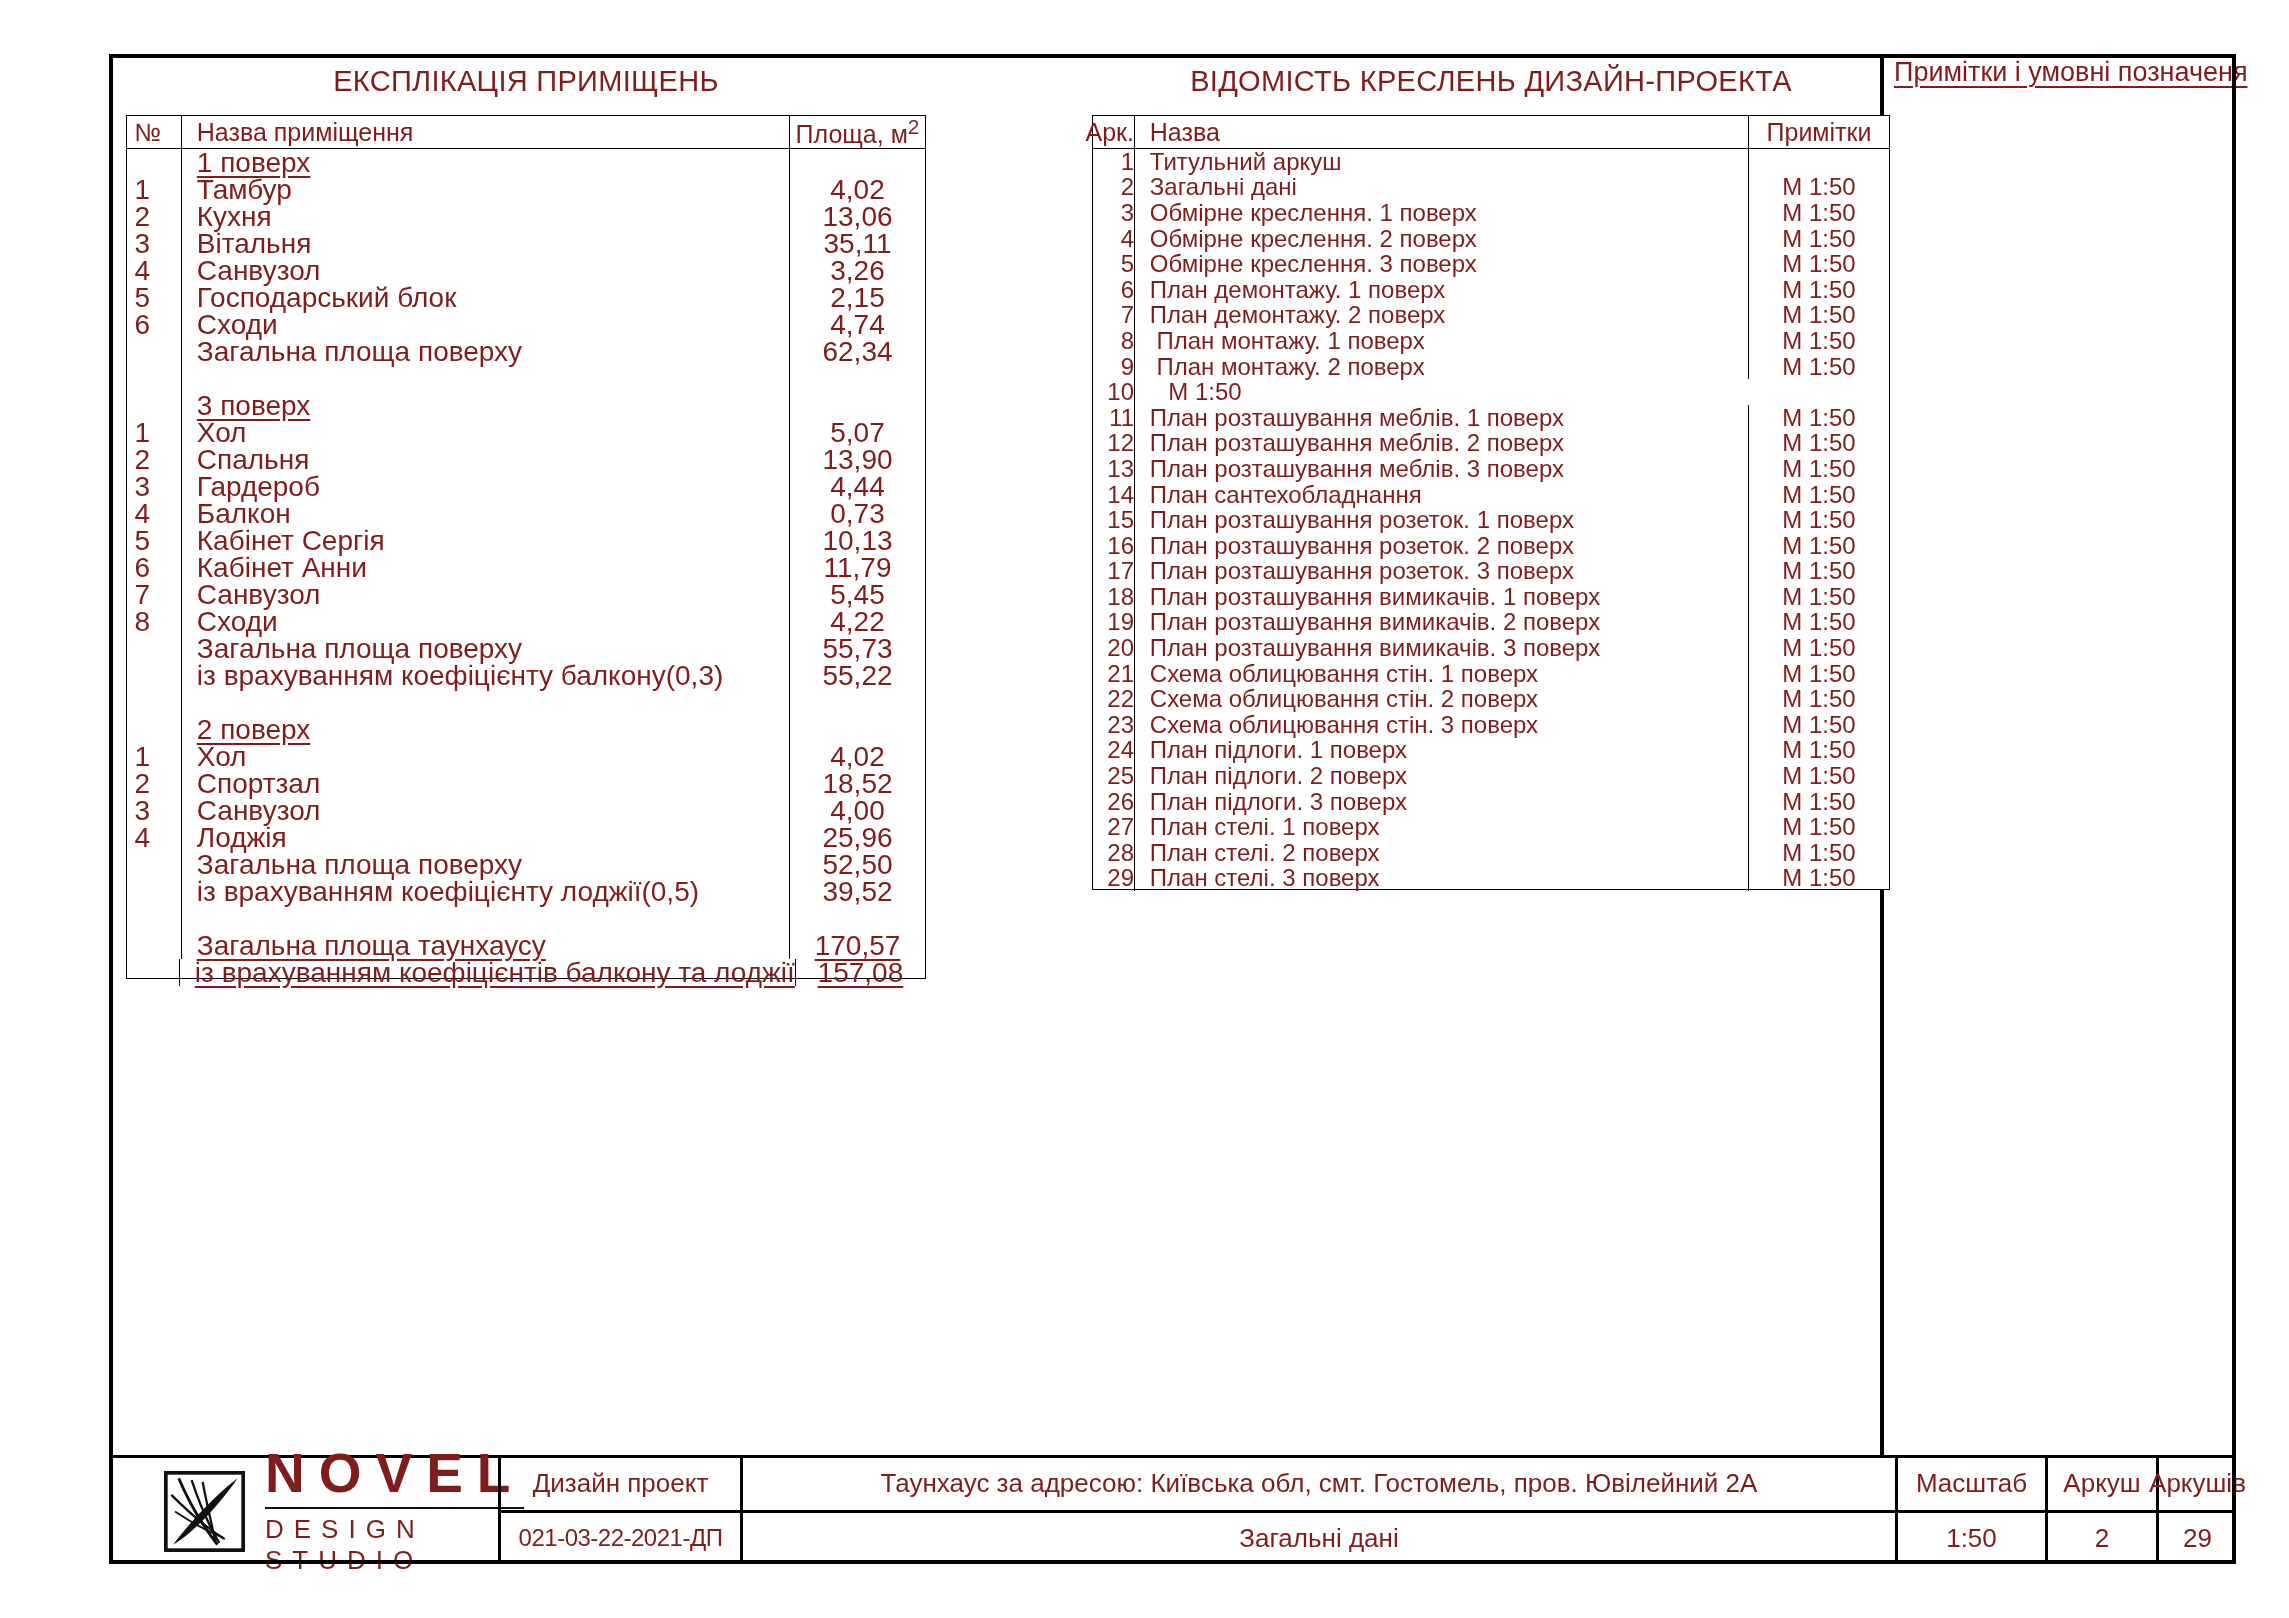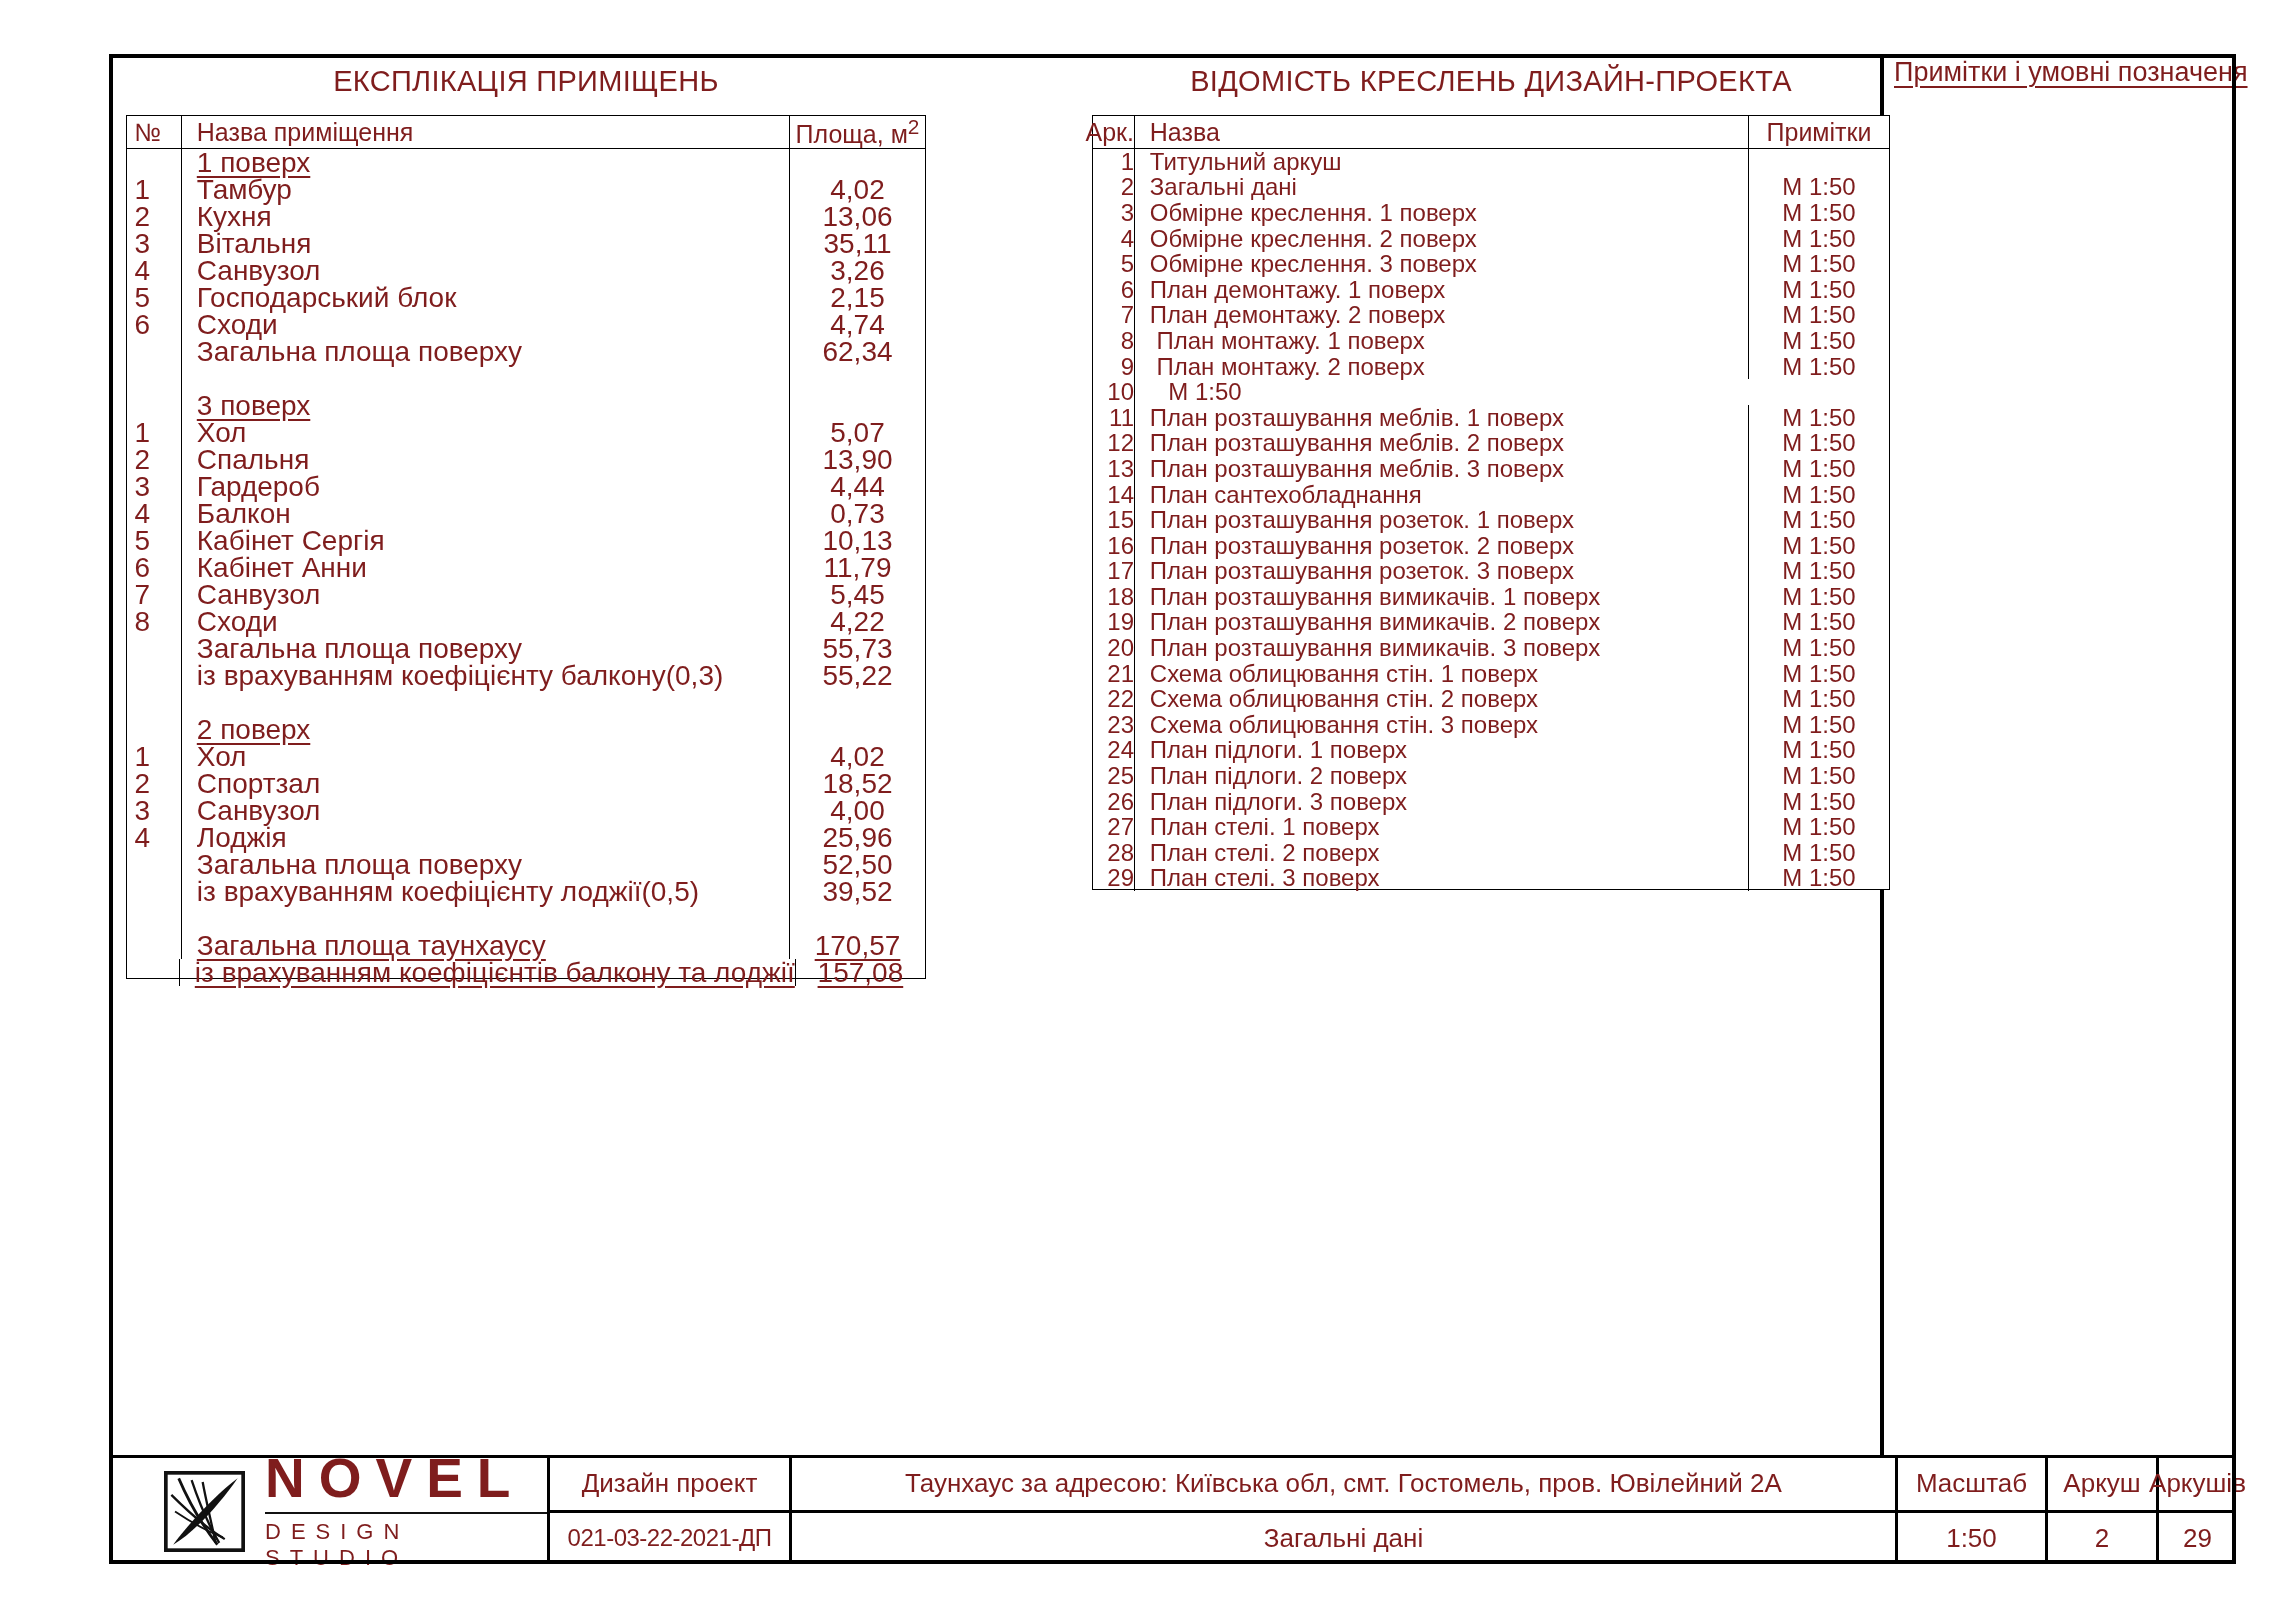--- a/index.html
+++ b/index.html
@@ -34,33 +34,33 @@
   .c-sheet{width:42px;border-right:1.8px solid #000;padding-left:5.5px;justify-content:flex-end;}
   .c-dname{flex:1;border-right:1.8px solid #000;padding-left:14.8px;}
   .c-note{width:140px;justify-content:center;}
   .u{text-decoration:underline;text-underline-offset:3.7px;}
 
   
   .titleblock{position:absolute;left:109px;top:1455px;width:2127px;height:109px;
               box-sizing:border-box;border-top:3.7px solid #000;display:flex;background:#fff;}
   .tb-col{box-sizing:border-box;height:100%;display:flex;flex-direction:column;}
   .tb-col + .tb-col{border-left:3.7px solid #000;}
-  .tb-logo{width:438px;flex-direction:row;align-items:center;padding-left:55px;gap:20px;}
+  .tb-logo{width:389px;flex-direction:row;align-items:center;padding-left:55px;gap:20px;}
   .tb-proj{width:242px;}
   .tb-addr{flex:1;}
   .tb-scale{width:150px;}
   .tb-sheet{width:111px;}
   .tb-sheets{width:80px;}
   .tb-row{flex:1;display:flex;align-items:center;justify-content:center;font-size:26px;box-sizing:border-box;text-align:center;}
   .tb-row.top{border-bottom:3.7px solid #000;}
   .tb-row.code{font-size:24px;letter-spacing:-0.5px;}
   .logo-text{display:flex;flex-direction:column;}
   .logo-novel{font-size:55px;font-weight:bold;letter-spacing:14px;line-height:1;
               border-bottom:2.8px solid #111;padding-bottom:5.5px;}
-  .logo-sub{font-size:22px;letter-spacing:10px;margin-top:4.6px;}
+  .logo-sub{font-size:26px;letter-spacing:10px;margin-top:4.6px;}
   .logo-mark{width:81px;height:81px;}
 </style>
 </head>
 <body>
 
 <div class="page">
 
   <div class="table-title" id="expl-title">ЕКСПЛІКАЦІЯ ПРИМІЩЕНЬ</div>
   <div class="table-title" id="draw-title">ВІДОМІСТЬ КРЕСЛЕНЬ ДИЗАЙН-ПРОЕКТА</div>
   <div class="notes-heading">Примітки і умовні позначеня</div>

